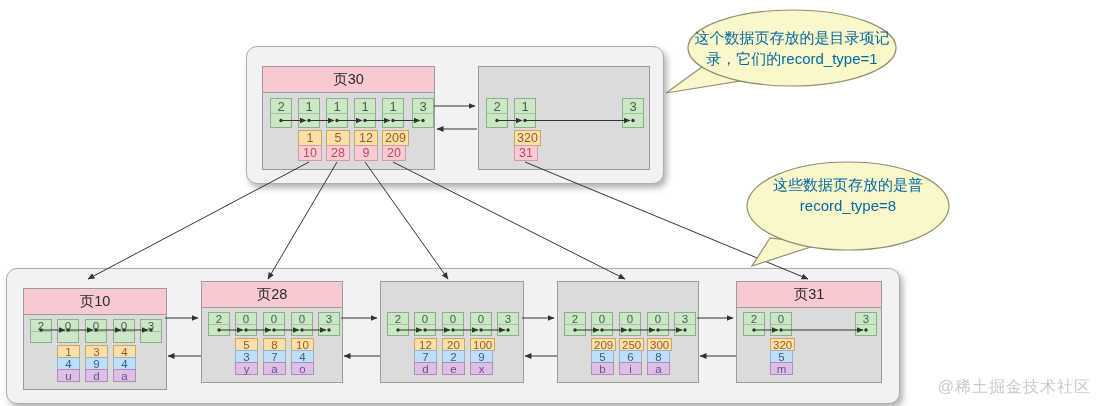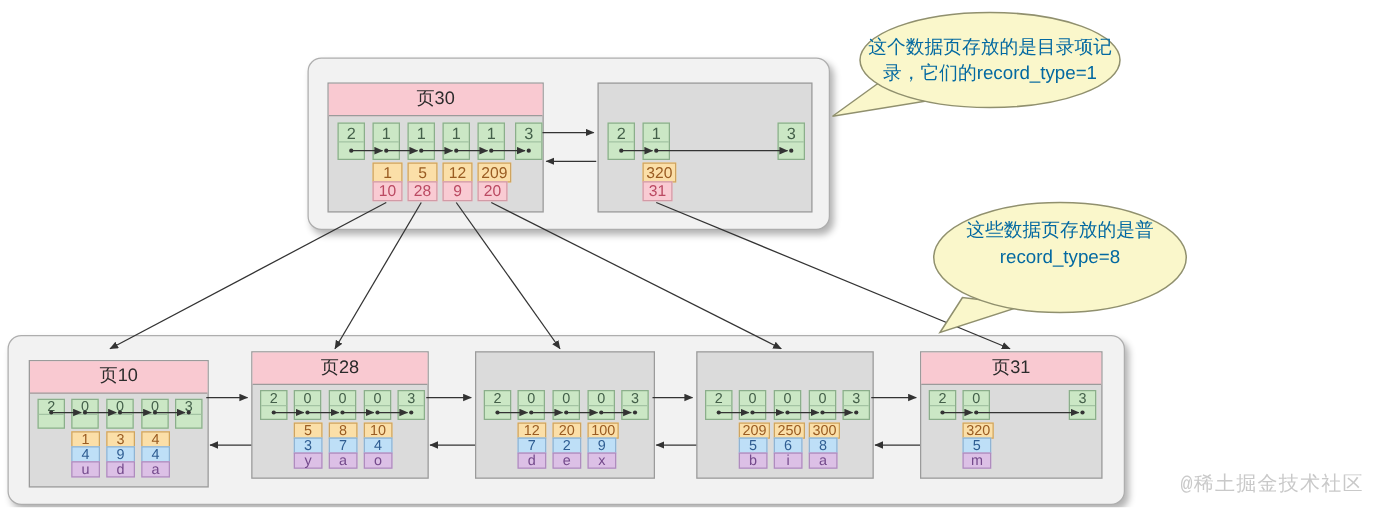--- a/index.html
+++ b/index.html
@@ -36,21 +36,21 @@
   }
   .cell.k{background:#fbdfa8;border:1px solid #cfa45f;color:#9a5c22;margin-top:2px;}
   .cell.pn{background:#f9cbd3;border:1px solid #d29aa6;color:#bb4a62;margin-top:-1px;}
   .cell.c2{background:#bedff7;border:1px solid #8fb4d4;color:#2f5d92;margin-top:-1px;}
   .cell.c3{background:#dcc0e6;border:1px solid #af8cbe;color:#744a8c;margin-top:-1px;}
   .overlay{position:absolute;left:0;top:0;width:1099px;height:406px;pointer-events:none;z-index:5;}
   .bubble-text{
     position:absolute;z-index:6;text-align:center;font-size:15px;line-height:21px;color:#0369a1;
   }
   .watermark{
-    position:absolute;right:8px;top:377px;font-size:16px;color:#c9c9c9;letter-spacing:1px;z-index:2;font-family:Liberation Mono, monospace;
+    position:absolute;right:8px;top:377px;font-size:16px;color:#c9c9c9;letter-spacing:1px;z-index:2;
   }
 </style>
 </head>
 <body>
 
 <div class="stage">
 
   <div class="container" style="left:246px;top:46px;width:416px;height:136px">
   </div>
 

